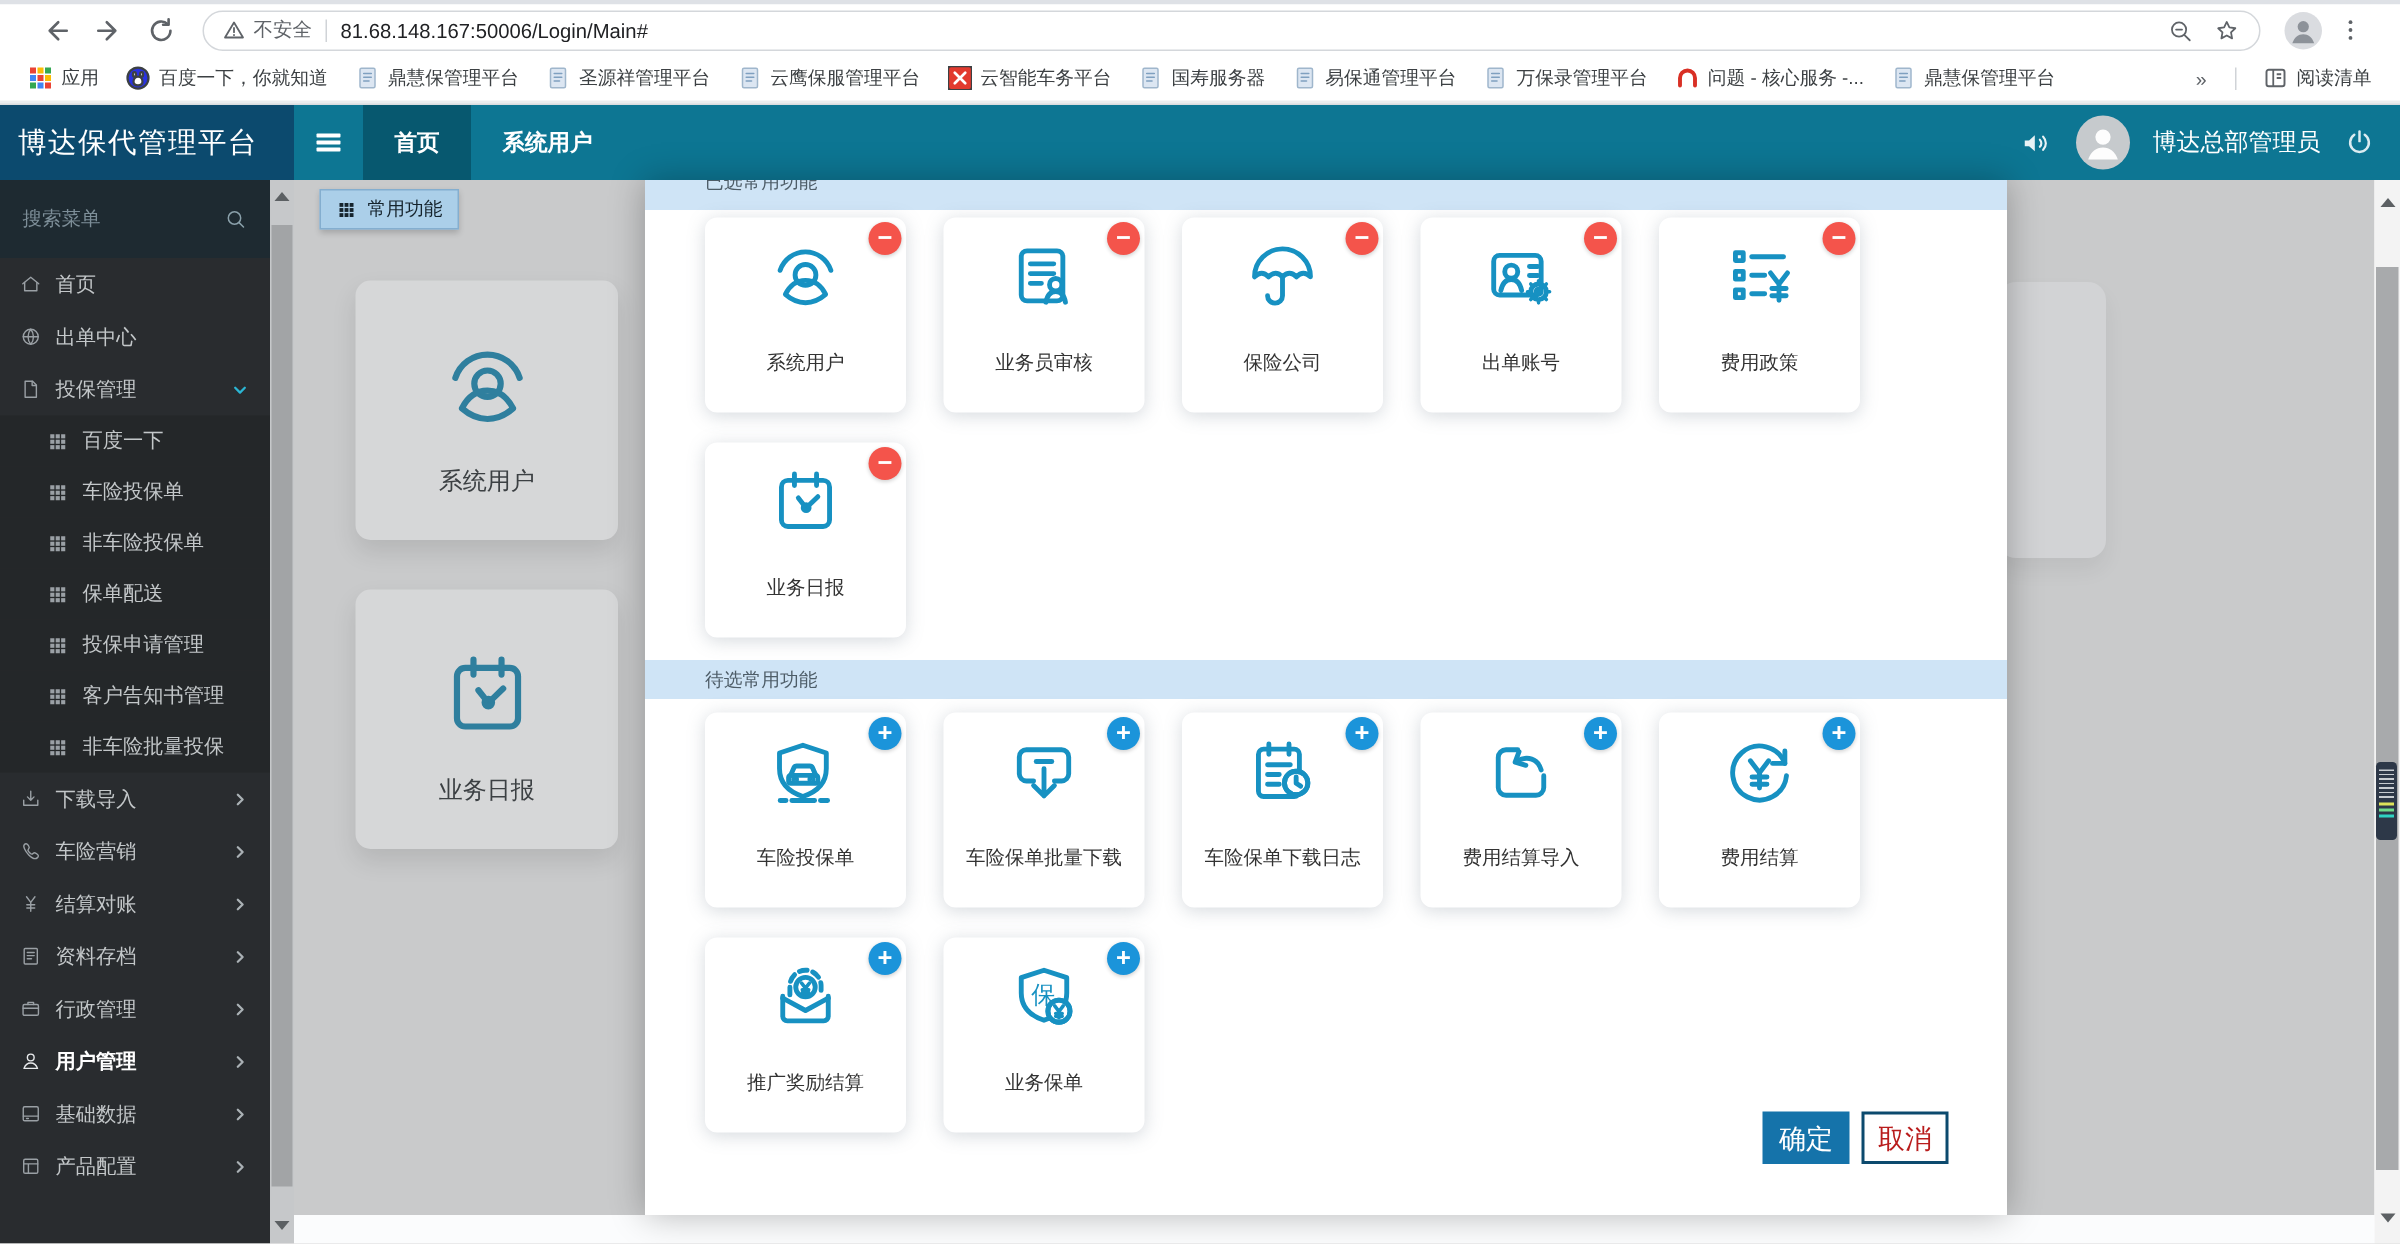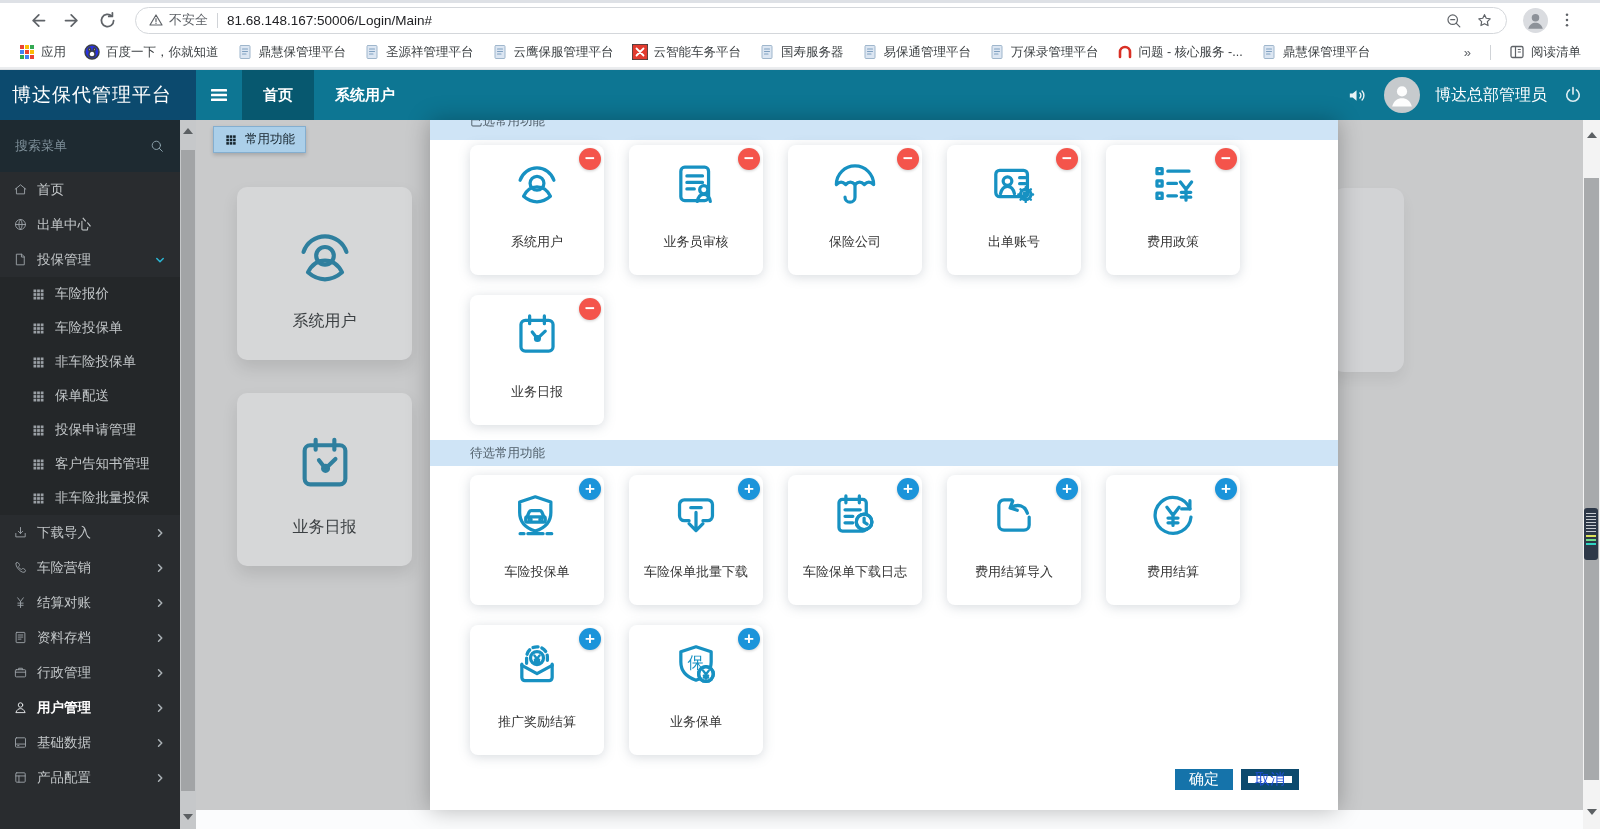--- a/index.html
+++ b/index.html
@@ -94,24 +94,24 @@
   #bar-selected span { display:block; margin-top:-7px; }
   #bar-candidate { position:absolute; top:320px; left:0; right:0; height:26px; line-height:26px; }
   .func-card { position:absolute; width:134px; height:130px; background:#fff; border-radius:8px;
                box-shadow:0 2px 12px rgba(110,125,140,.28); }
   .func-card .icon { position:absolute; left:50%; top:14px; transform:translateX(-50%); width:52px; height:52px; color:#1791c2; }
   .func-card .lbl { position:absolute; left:0; right:0; top:88px; text-align:center; font-size:13px; color:#333; white-space:nowrap; }
   .badge { position:absolute; top:3px; right:3px; width:22px; height:22px; border-radius:50%;
            color:#fff; font-size:17px; line-height:21px; text-align:center; font-weight:bold; }
   .badge-minus { background:#f4544b; box-shadow:0 1px 3px rgba(0,0,0,.2); }
   .badge-plus  { background:#1b94da; box-shadow:0 1px 3px rgba(0,0,0,.2); }
-  .modal-btn { position:absolute; top:649px; width:58px; height:21px; font-size:15px;
+  .modal-btn { position:absolute; top:621px; width:58px; height:35px; font-size:18px;
                display:flex; align-items:center; justify-content:center; cursor:pointer; }
   #confirm-btn { left:745px; background:#1573aa; color:#fff; }
-  #cancel-btn  { left:811px; background:#fff; color:#1d4ed8; border:7px solid #0c4a6e; }
+  #cancel-btn  { left:811px; background:#fff; color:#b91c1c; border:2px solid #0c4a6e; }
 
   
   #win-scroll { position:absolute; top:120px; right:0; width:17px; bottom:0; background:#f3f3f3; }
   #win-scroll .thumb { position:absolute; top:58px; height:602px; left:1px; right:1px; background:#a8aaac; }
   #ext-widget { position:absolute; top:388px; left:1px; width:14px; height:52px; background:#2d3848;
                 border-radius:3px; z-index:3; padding:5px 2px 4px; }
   #ext-widget .lines { height:20px;
       background:repeating-linear-gradient(to bottom,#c7ccd1 0 1px,transparent 1px 3px); }
   #ext-widget .bar { height:2px; margin-top:2px; }
 </style>
@@ -399,21 +399,21 @@
               <rect x="15.6" y="4" width="4.4" height="4.4"></rect>
               <rect x="4" y="9.8" width="4.4" height="4.4"></rect>
               <rect x="9.8" y="9.8" width="4.4" height="4.4"></rect>
               <rect x="15.6" y="9.8" width="4.4" height="4.4"></rect>
               <rect x="4" y="15.6" width="4.4" height="4.4"></rect>
               <rect x="9.8" y="15.6" width="4.4" height="4.4"></rect>
               <rect x="15.6" y="15.6" width="4.4" height="4.4"></rect>
             </g>
           </svg>
         </span>
-        <span>车险报价</span>
+        <span>百度一下</span>
       </div>
       <div class="side-item sub">
         <span class="icon s-icon">
           <svg viewBox="0 0 24 24">
             <g fill="currentColor" stroke="none">
               <rect x="4" y="4" width="4.4" height="4.4"></rect>
               <rect x="9.8" y="4" width="4.4" height="4.4"></rect>
               <rect x="15.6" y="4" width="4.4" height="4.4"></rect>
               <rect x="4" y="9.8" width="4.4" height="4.4"></rect>
               <rect x="9.8" y="9.8" width="4.4" height="4.4"></rect>

